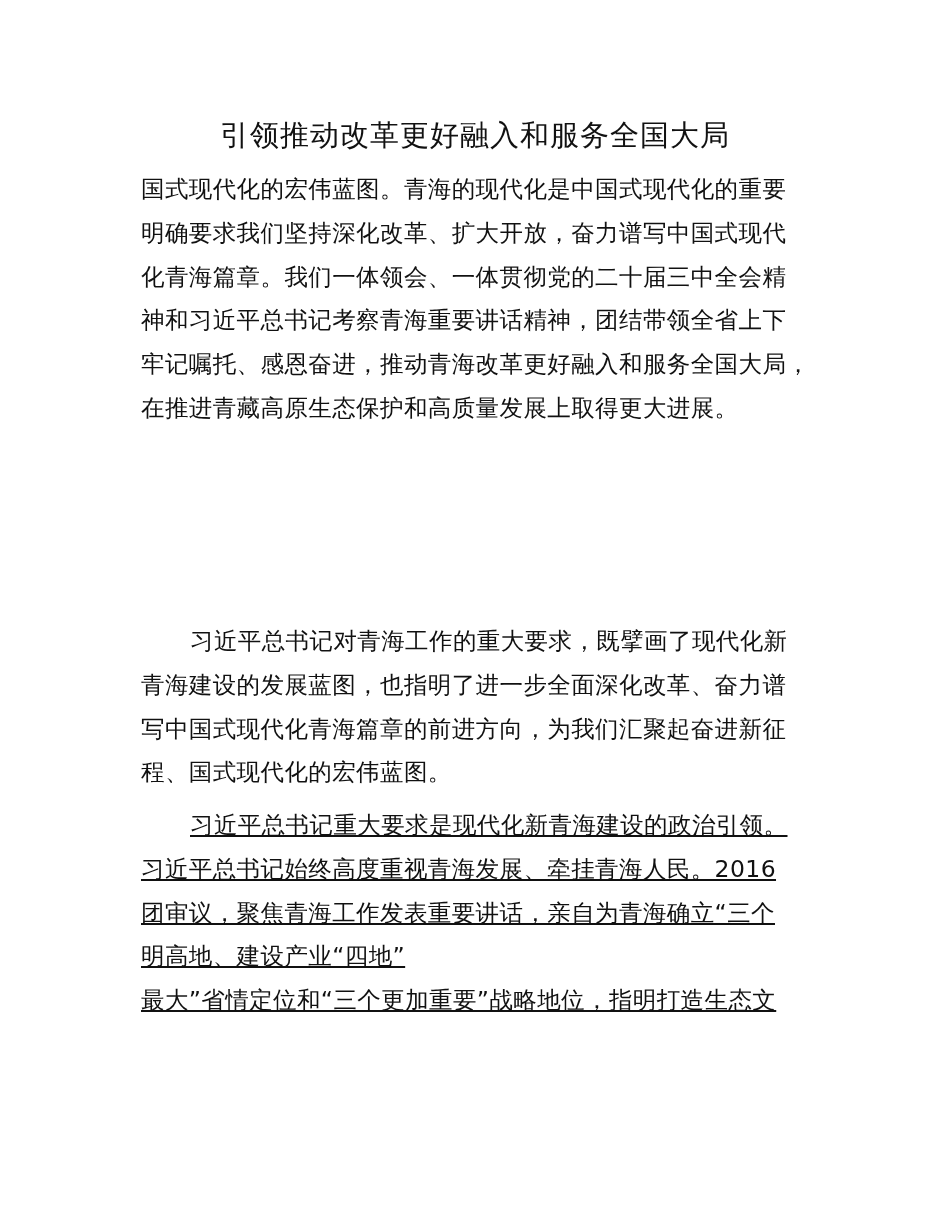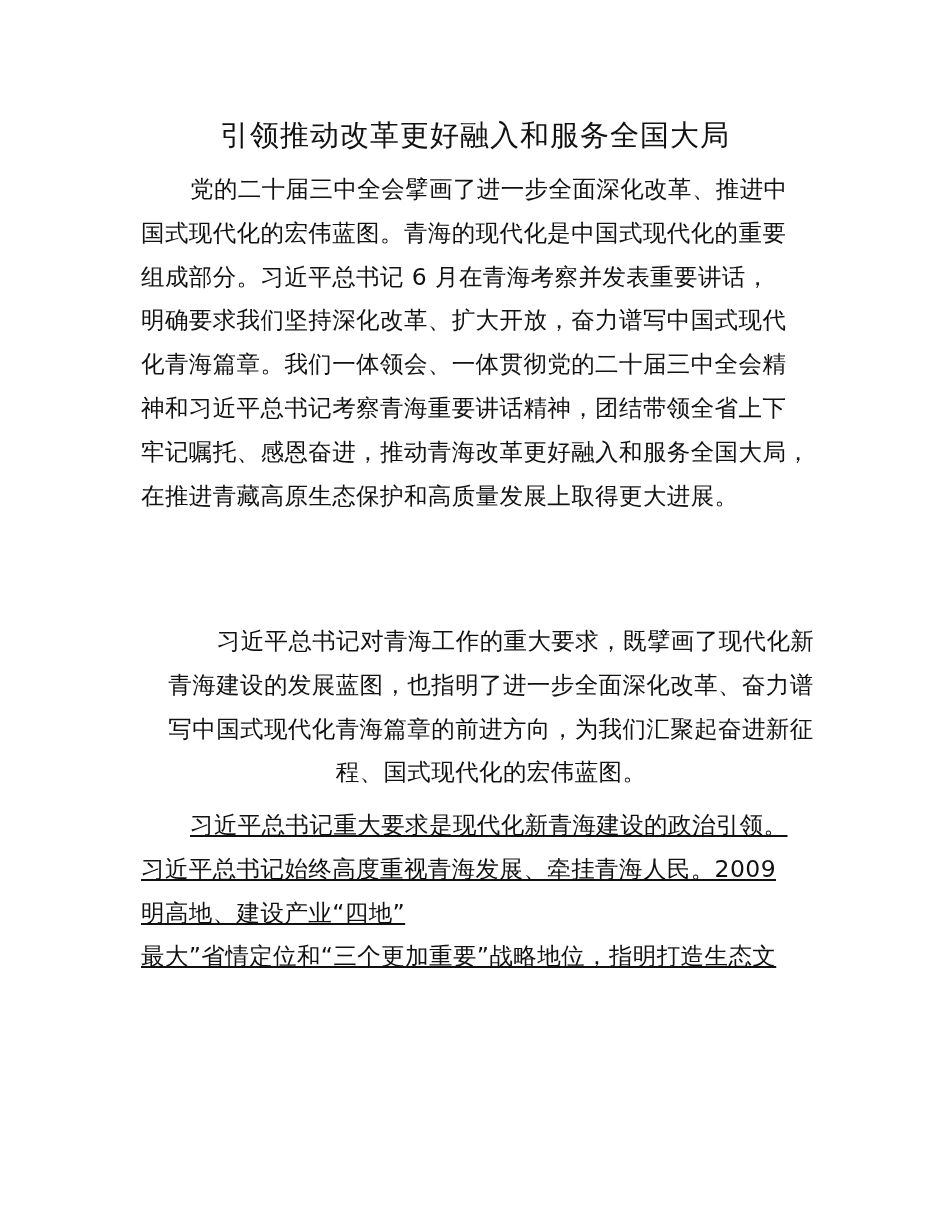--- a/index.html
+++ b/index.html
@@ -54,38 +54,37 @@
   }
 </style>
 </head>
 <body>
 
 <div class="page">
 
   <h1 class="title">引领推动改革更好融入和服务全国大局</h1>
 
   <div class="para" style="top:168px;">
-    <span class="line indent">党的二十届三中全会擘画了进一步全面深化改革、推进中</span>
     <span class="line">国式现代化的宏伟蓝图。青海的现代化是中国式现代化的重要</span>
-    <span class="line">组成部分。习近平总书记 6 月在青海考察并发表重要讲话，</span>
     <span class="line">明确要求我们坚持深化改革、扩大开放，奋力谱写中国式现代</span>
     <span class="line">化青海篇章。我们一体领会、一体贯彻党的二十届三中全会精</span>
     <span class="line">神和习近平总书记考察青海重要讲话精神，团结带领全省上下</span>
     <span class="line">牢记嘱托、感恩奋进，推动青海改革更好融入和服务全国大局，</span>
     <span class="line">在推进青藏高原生态保护和高质量发展上取得更大进展。</span>
   </div>
 
 
-  <div class="para" style="top:620px;text-align:center;">
+  <div class="para" style="top:620px;">
     <span class="line indent">习近平总书记对青海工作的重大要求，既擘画了现代化新</span>
     <span class="line">青海建设的发展蓝图，也指明了进一步全面深化改革、奋力谱</span>
     <span class="line">写中国式现代化青海篇章的前进方向，为我们汇聚起奋进新征</span>
     <span class="line">程、国式现代化的宏伟蓝图。</span>
   </div>
 
   <div class="para" style="top:804px;text-decoration:underline;">
     <span class="line indent">习近平总书记重大要求是现代化新青海建设的政治引领。</span>
-    <span class="line">习近平总书记始终高度重视青海发展、牵挂青海人民。2009</span>
+    <span class="line">习近平总书记始终高度重视青海发展、牵挂青海人民。2016</span>
+    <span class="line">团审议，聚焦青海工作发表重要讲话，亲自为青海确立“三个</span>
     <span class="line">明高地、建设产业“四地”</span>
     <span class="line">最大”省情定位和“三个更加重要”战略地位，指明打造生态文</span>
   </div>
 
 </div>
 
 </body></html>

